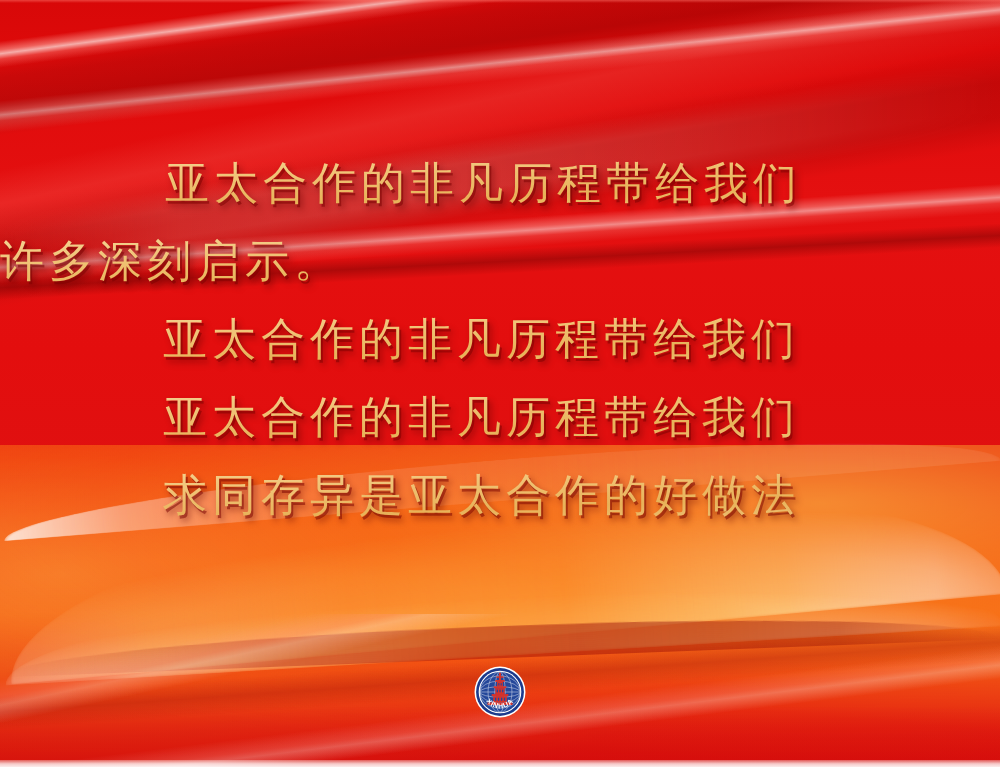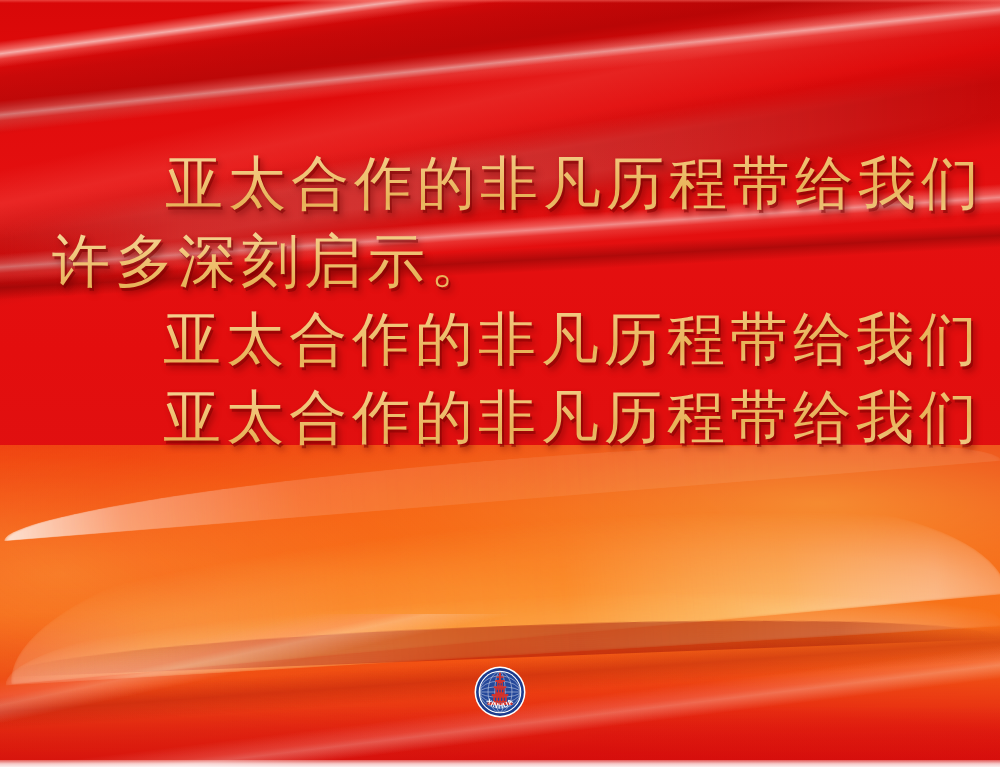--- a/index.html
+++ b/index.html
@@ -182,37 +182,37 @@
   
   #text-block {
     position: absolute;
     left: 0;
     top: 144px;
     width: 1000px;
     z-index: 5;
   }
   .line {
     font-family: "DejaVu Serif", "Liberation Serif", serif;
-    font-size: 58px;
+    font-size: 44px;
     line-height: 78px;
     height: 78px;
     letter-spacing: 5px;
     font-weight: 400;
     white-space: nowrap;
     color: #F2C878;
     background-image: linear-gradient(178deg, #F7DCA4 0%, #F0C274 38%, #E8B258 62%, #F3CE8E 100%);
     -webkit-background-clip: text;
             background-clip: text;
     -webkit-text-fill-color: transparent;
     filter:
       drop-shadow(2px 3px 0px rgba(120,0,0,.50))
       drop-shadow(3px 4px 3px rgba(90,0,0,.45));
   }
   .line.indent { padding-left: 165px; }
-  .line.flush  { padding-left: 52px; }
+  .line.flush  { }
   .line.center { padding-left: 163px; }
 
   
   #logo {
     position: absolute;
     left: 474px;
     top: 666px;
     width: 52px;
     height: 52px;
     z-index: 6;
@@ -234,20 +234,21 @@
   <div class="bg-layer dark-arc"></div>
   <div class="bg-layer fold-bottom"></div>
   <div class="bg-layer top-edge"></div>
   <div class="bg-layer bottom-edge"></div>
 
   <div id="text-block">
     <div class="line indent">亚太合作的非凡历程带给我们</div>
     <div class="line flush">许多深刻启示。</div>
     <div class="line center">亚太合作的非凡历程带给我们</div>
     <div class="line center">亚太合作的非凡历程带给我们</div>
+    <div class="line center">求同存异是亚太合作的好做法</div>
   </div>
 
   <div id="logo">
     <svg viewBox="0 0 100 100" xmlns="http://www.w3.org/2000/svg" aria-hidden="true">
 
       <circle cx="50" cy="50" r="49" fill="#FFFFFF"></circle>
 
       <circle cx="50" cy="50" r="46" fill="#1B3A8C"></circle>
       <circle cx="50" cy="50" r="41" fill="#FFFFFF"></circle>
       <circle cx="50" cy="50" r="39" fill="#24479A"></circle>

